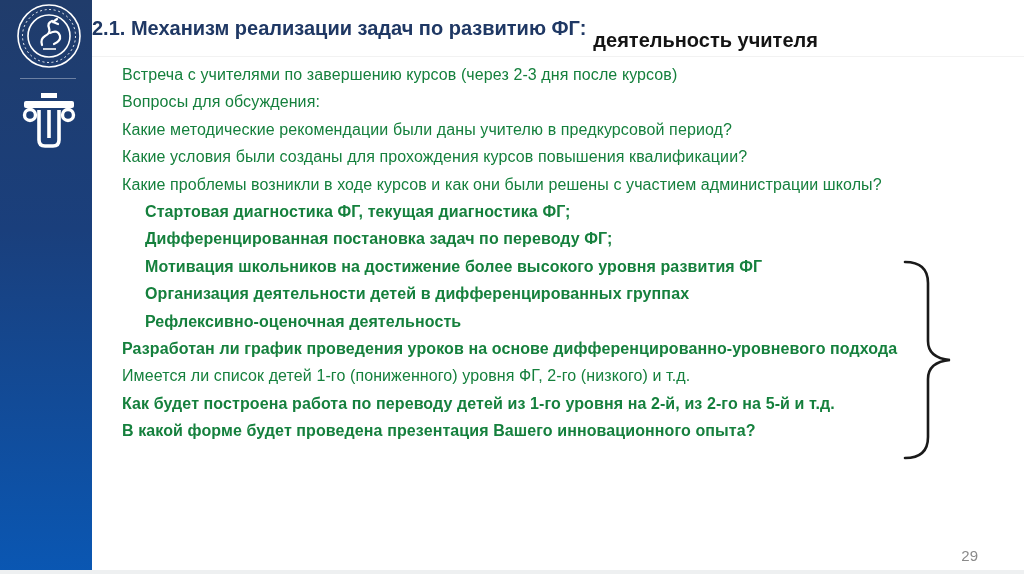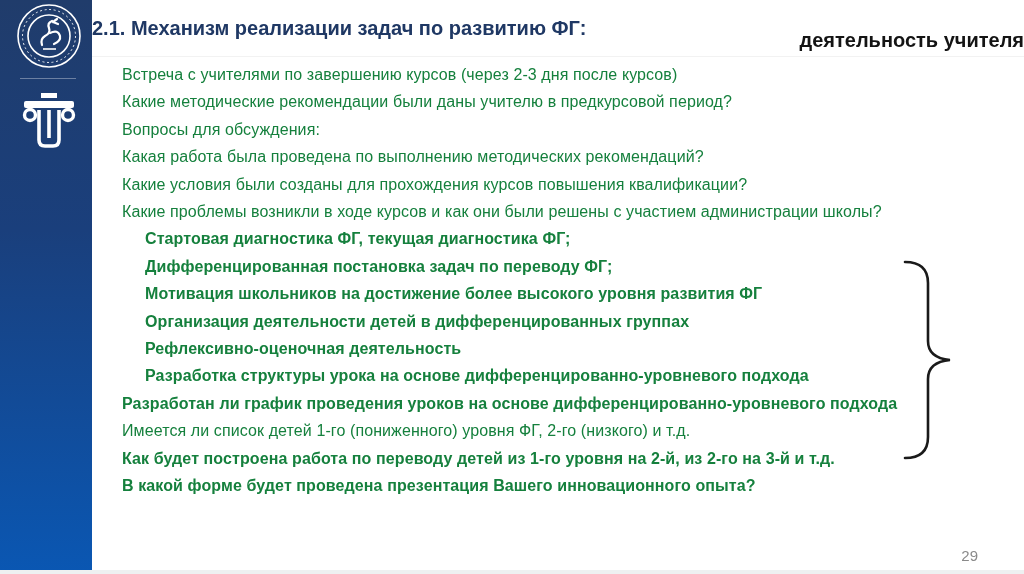--- a/index.html
+++ b/index.html
@@ -26,21 +26,21 @@
     position: absolute; left: 20px; top: 78px; width: 56px; height: 1px;
     background: rgba(255,255,255,0.35);
   }
   .column-logo { position: absolute; left: 22px; top: 92px; width: 54px; height: 58px; }
 
   
   .header {
     position: absolute;
     left: 92px; top: 0;
     width: 932px; height: 57px;
-    display: flex; align-items: center; justify-content: space-between;
+    display: flex; align-items: center; justify-content: flex-start;
     border-bottom: 1px solid #f2f2f2;
     font-size: 20px; font-weight: bold;
     white-space: nowrap;
   }
   .t-navy { color: #1f3864; }
   .t-dark { color: #141414; margin-left: 7px; margin-top: 24px; }
 
   
   .body-lines {
     position: absolute;
@@ -111,34 +111,32 @@
     </svg>
   </div>
 
   <div class="header">
     <span class="t-navy">2.1. Механизм реализации задач по развитию ФГ:</span>
     <span class="t-dark">деятельность учителя</span>
   </div>
 
   <div class="body-lines">
       <div class="line">Встреча с учителями по завершению курсов (через 2-3 дня после курсов)</div>
+      <div class="line">Вопросы для обсуждения:</div>
       <div class="line">Какие методические рекомендации были даны учителю в предкурсовой период?</div>
-      <div class="line">Вопросы для обсуждения:</div>
-      <div class="line">Какая работа была проведена по выполнению методических рекомендаций?</div>
       <div class="line">Какие условия были созданы для прохождения курсов повышения квалификации?</div>
       <div class="line">Какие проблемы возникли в ходе курсов и как они были решены с участием администрации школы?</div>
       <div class="line bold indent">Стартовая диагностика ФГ, текущая диагностика ФГ;</div>
       <div class="line bold indent">Дифференцированная постановка задач по переводу ФГ;</div>
       <div class="line bold indent">Мотивация школьников на достижение более высокого уровня развития ФГ</div>
       <div class="line bold indent">Организация деятельности детей в дифференцированных группах</div>
       <div class="line bold indent">Рефлексивно-оценочная деятельность</div>
-      <div class="line bold indent">Разработка структуры урока на основе дифференцированно-уровневого подхода</div>
       <div class="line bold">Разработан ли график проведения уроков на основе дифференцированно-уровневого подхода</div>
       <div class="line">Имеется ли список детей 1-го (пониженного) уровня ФГ, 2-го (низкого) и т.д.</div>
-      <div class="line bold">Как будет построена работа по переводу детей из 1-го уровня на 2-й, из 2-го на 3-й и т.д.</div>
+      <div class="line bold">Как будет построена работа по переводу детей из 1-го уровня на 2-й, из 2-го на 5-й и т.д.</div>
       <div class="line bold">В какой форме будет проведена презентация Вашего инновационного опыта?</div>
     </div>
 
   <svg class="brace" viewBox="0 0 72 212">
     <path d="M7 8 Q30 8 30 29 L30 87 Q30 104 52 106 Q30 108 30 125 L30 183 Q30 204 7 204" fill="none" stroke="#1a1a1a" stroke-width="2.6" stroke-linecap="round"></path>
   </svg>
 
   <div class="page-number">29</div>
 
   <div class="bottom-strip"></div>

